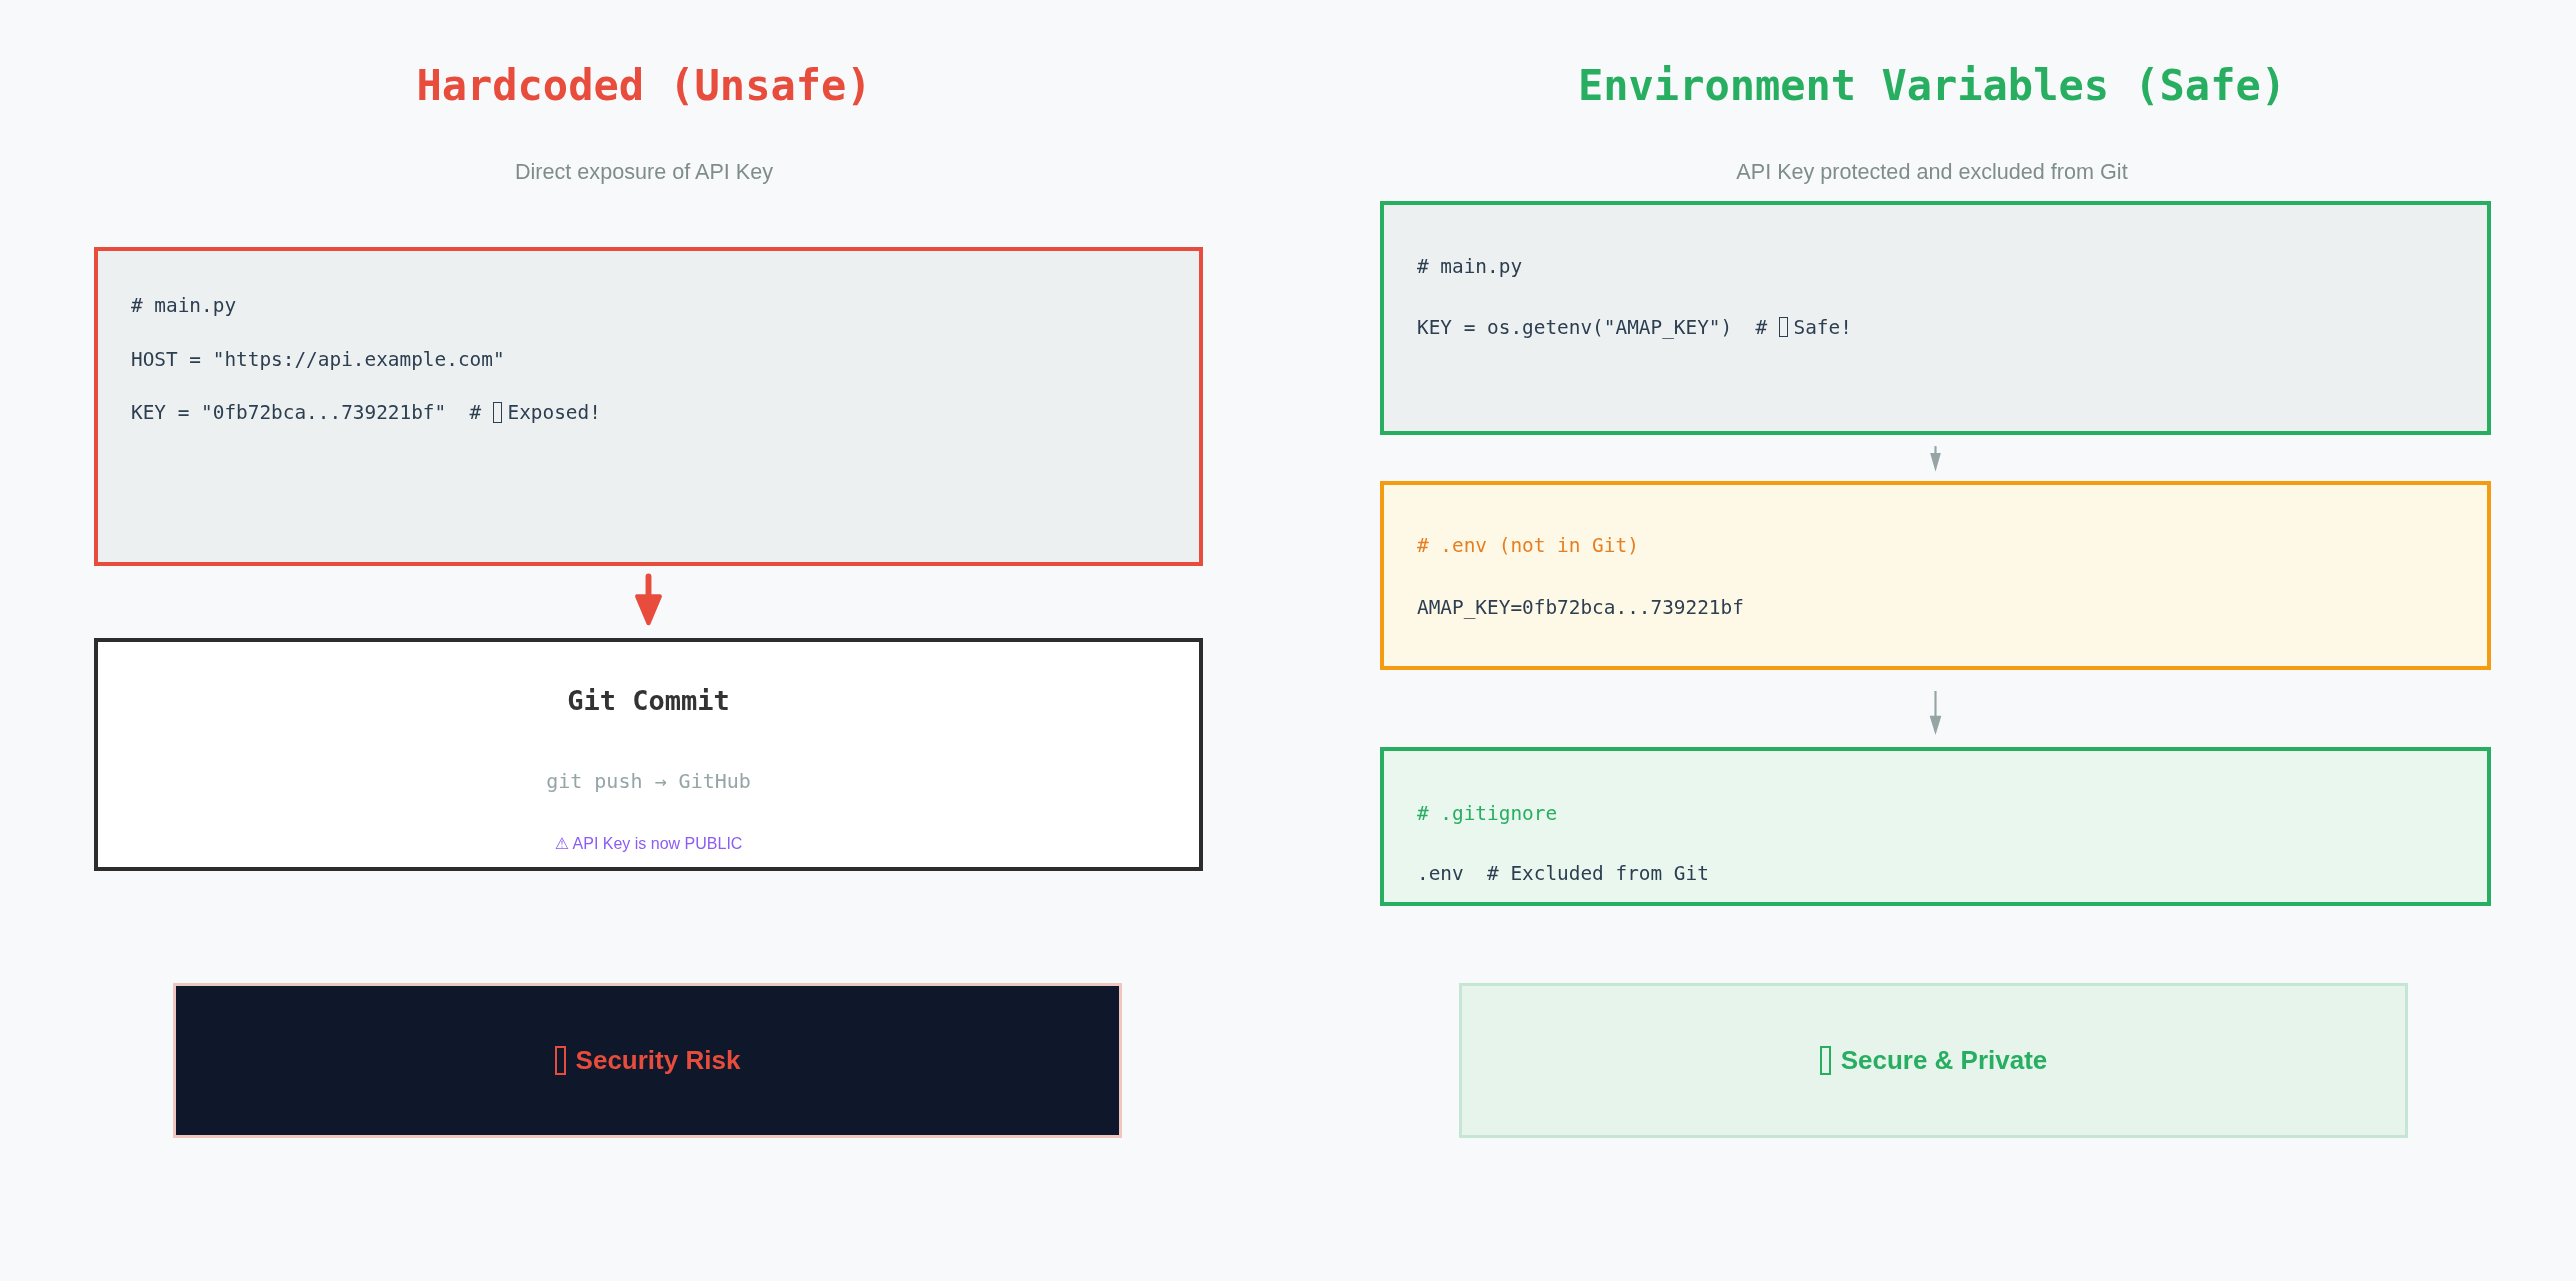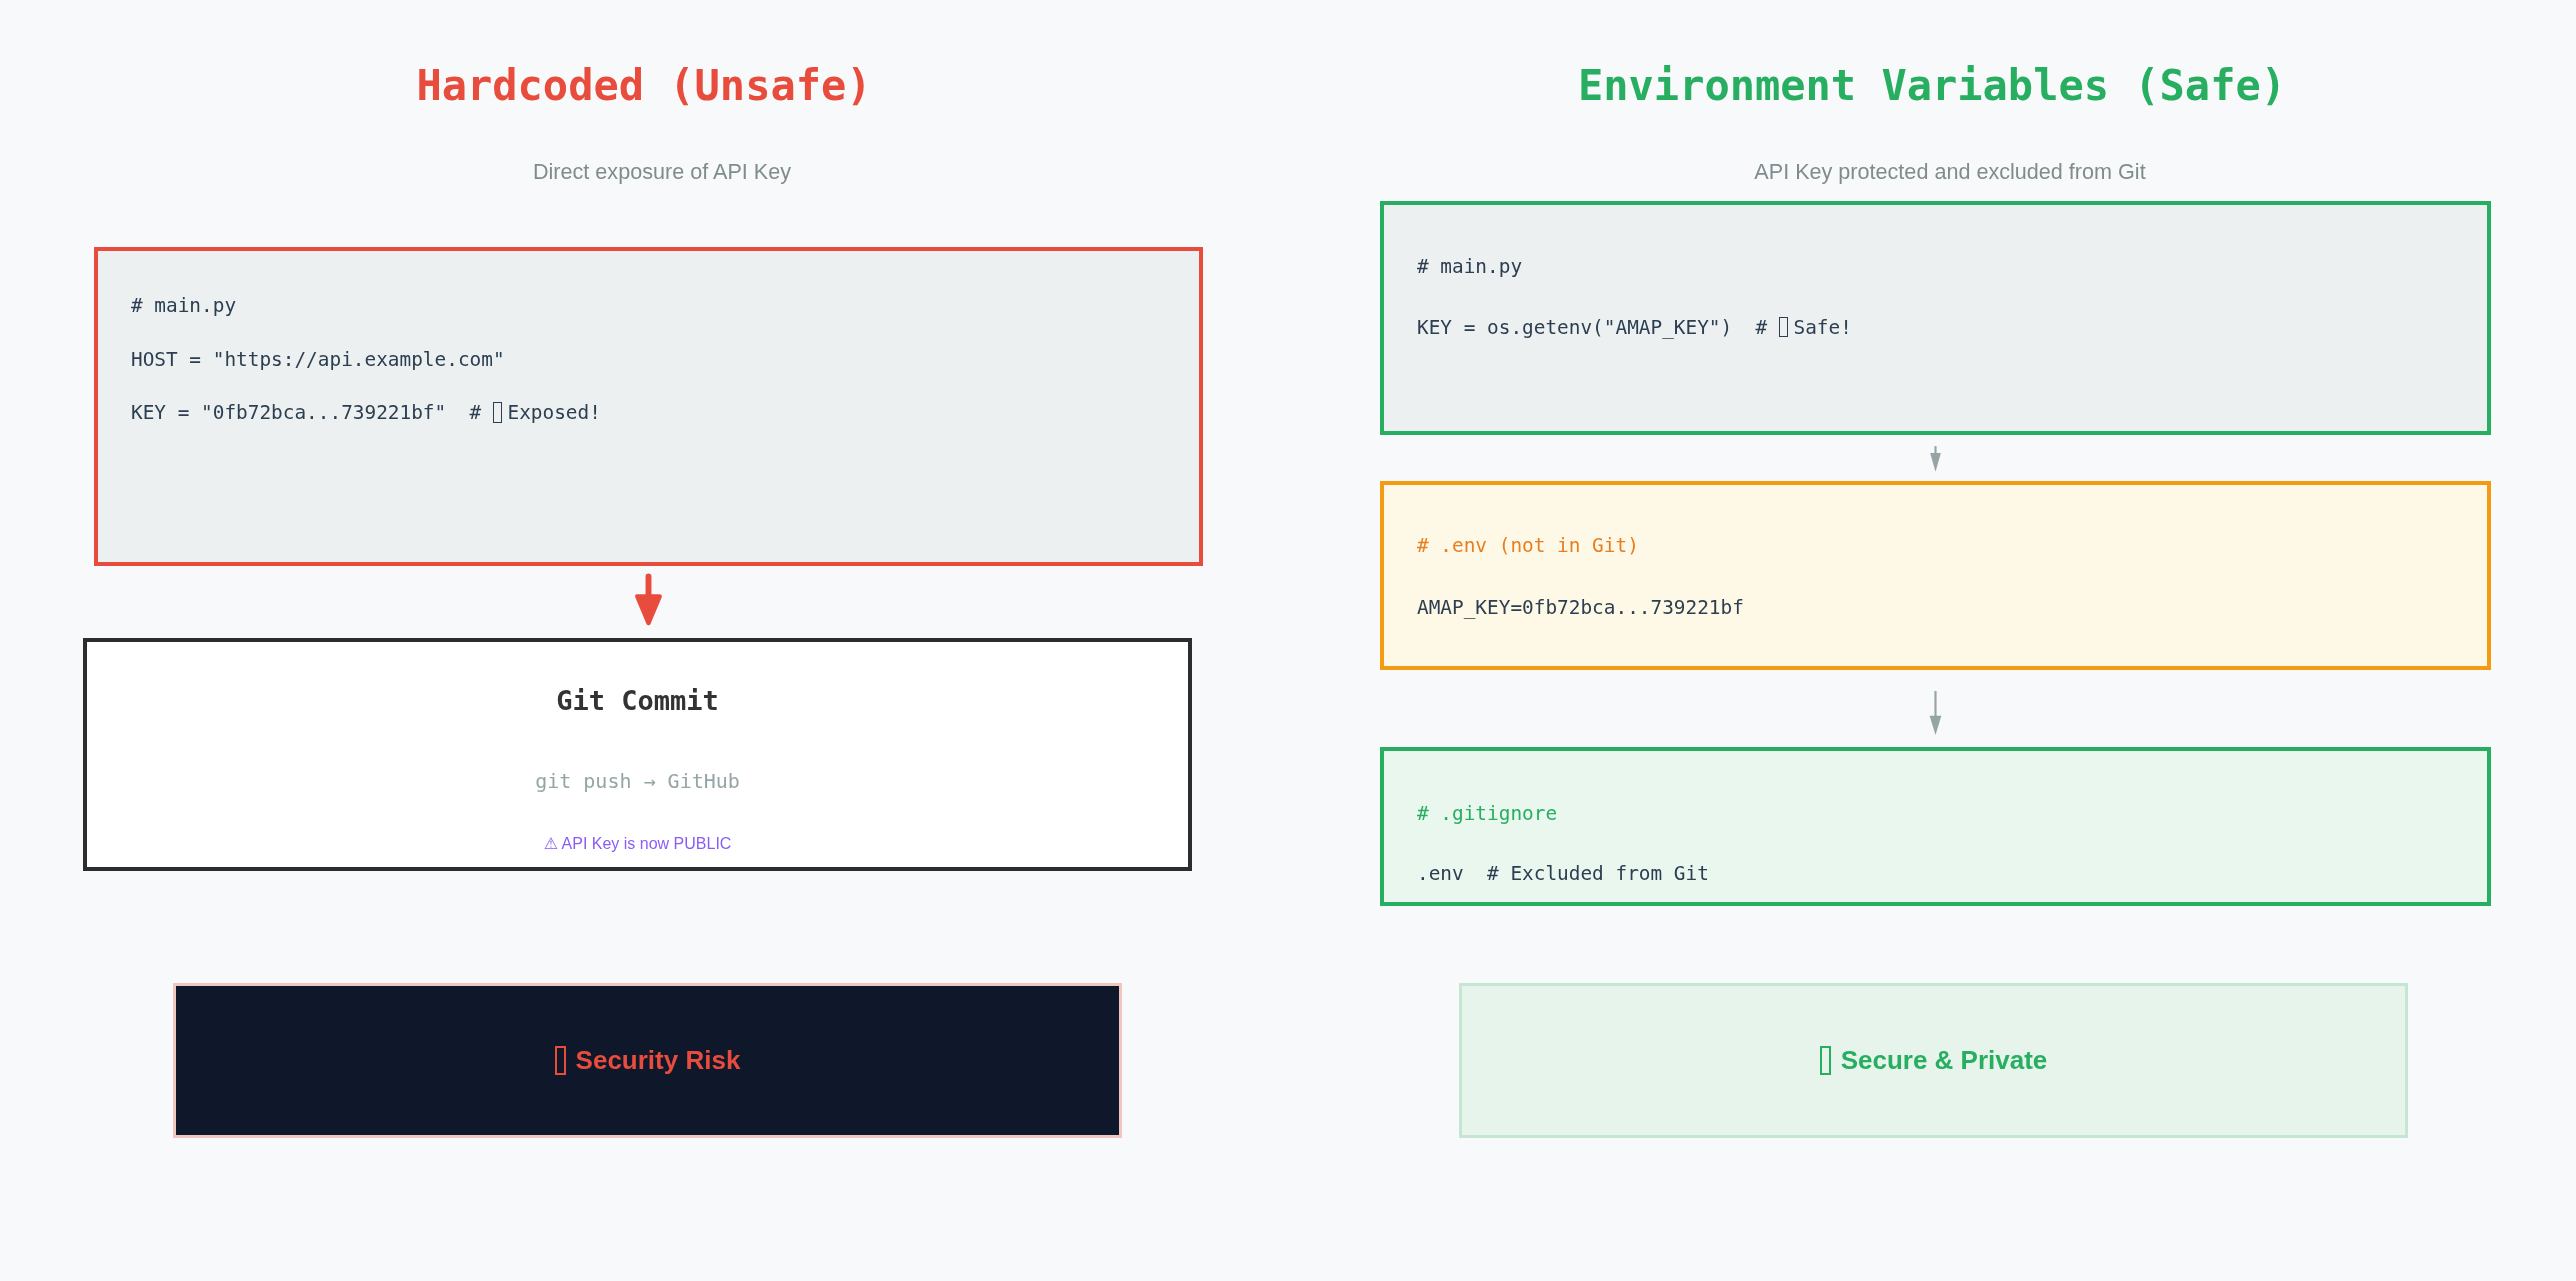--- a/index.html
+++ b/index.html
@@ -14,40 +14,40 @@
 
   .col-title{
     position:absolute;top:64px;left:0;width:100%;text-align:center;
     font-family:"DejaVu Sans Mono", monospace;font-weight:bold;font-size:42px;line-height:44px;
   }
   #left-col .col-title{color:#e74c3c;}
   #right-col .col-title{color:#27ae60;}
 
   .col-subtitle{
     position:absolute;top:160px;left:0;width:100%;text-align:center;
-    font-family:"Liberation Sans", sans-serif;font-size:21.6px;line-height:24px;color:#7f8c8d;padding-left:18px;
+    font-family:"Liberation Sans", sans-serif;font-size:21.6px;line-height:24px;color:#7f8c8d;
   }
 
   .box{position:absolute;box-sizing:border-box;}
 
   .code-line{
     display:block;white-space:pre;
     font-family:"DejaVu Sans Mono", monospace;font-size:19.4px;line-height:21.6px;color:#2c3e50;
   }
 
   
   .code-box-unsafe{
     left:94px;top:247px;width:1109px;height:319px;
     background:#ecf0f1;border:4.9px solid #e74c3c;padding:44px 10.8px 0 33px;
   }
   .code-box-unsafe .code-line{margin-bottom:32px;}
 
   
   .git-box{
-    left:83px;top:638px;width:1109px;height:233px;
+    left:94px;top:638px;width:1109px;height:233px;
     background:#ffffff;border:4.9px solid #2d2d2d;text-align:center;
   }
   .git-title{
     margin-top:45px;font-family:"DejaVu Sans Mono", monospace;font-weight:bold;
     font-size:27px;line-height:27px;color:#333333;
   }
   .git-sub{
     margin-top:57px;font-family:"DejaVu Sans Mono", monospace;
     font-size:20px;line-height:21.6px;color:#95a5a6;white-space:pre;
   }

